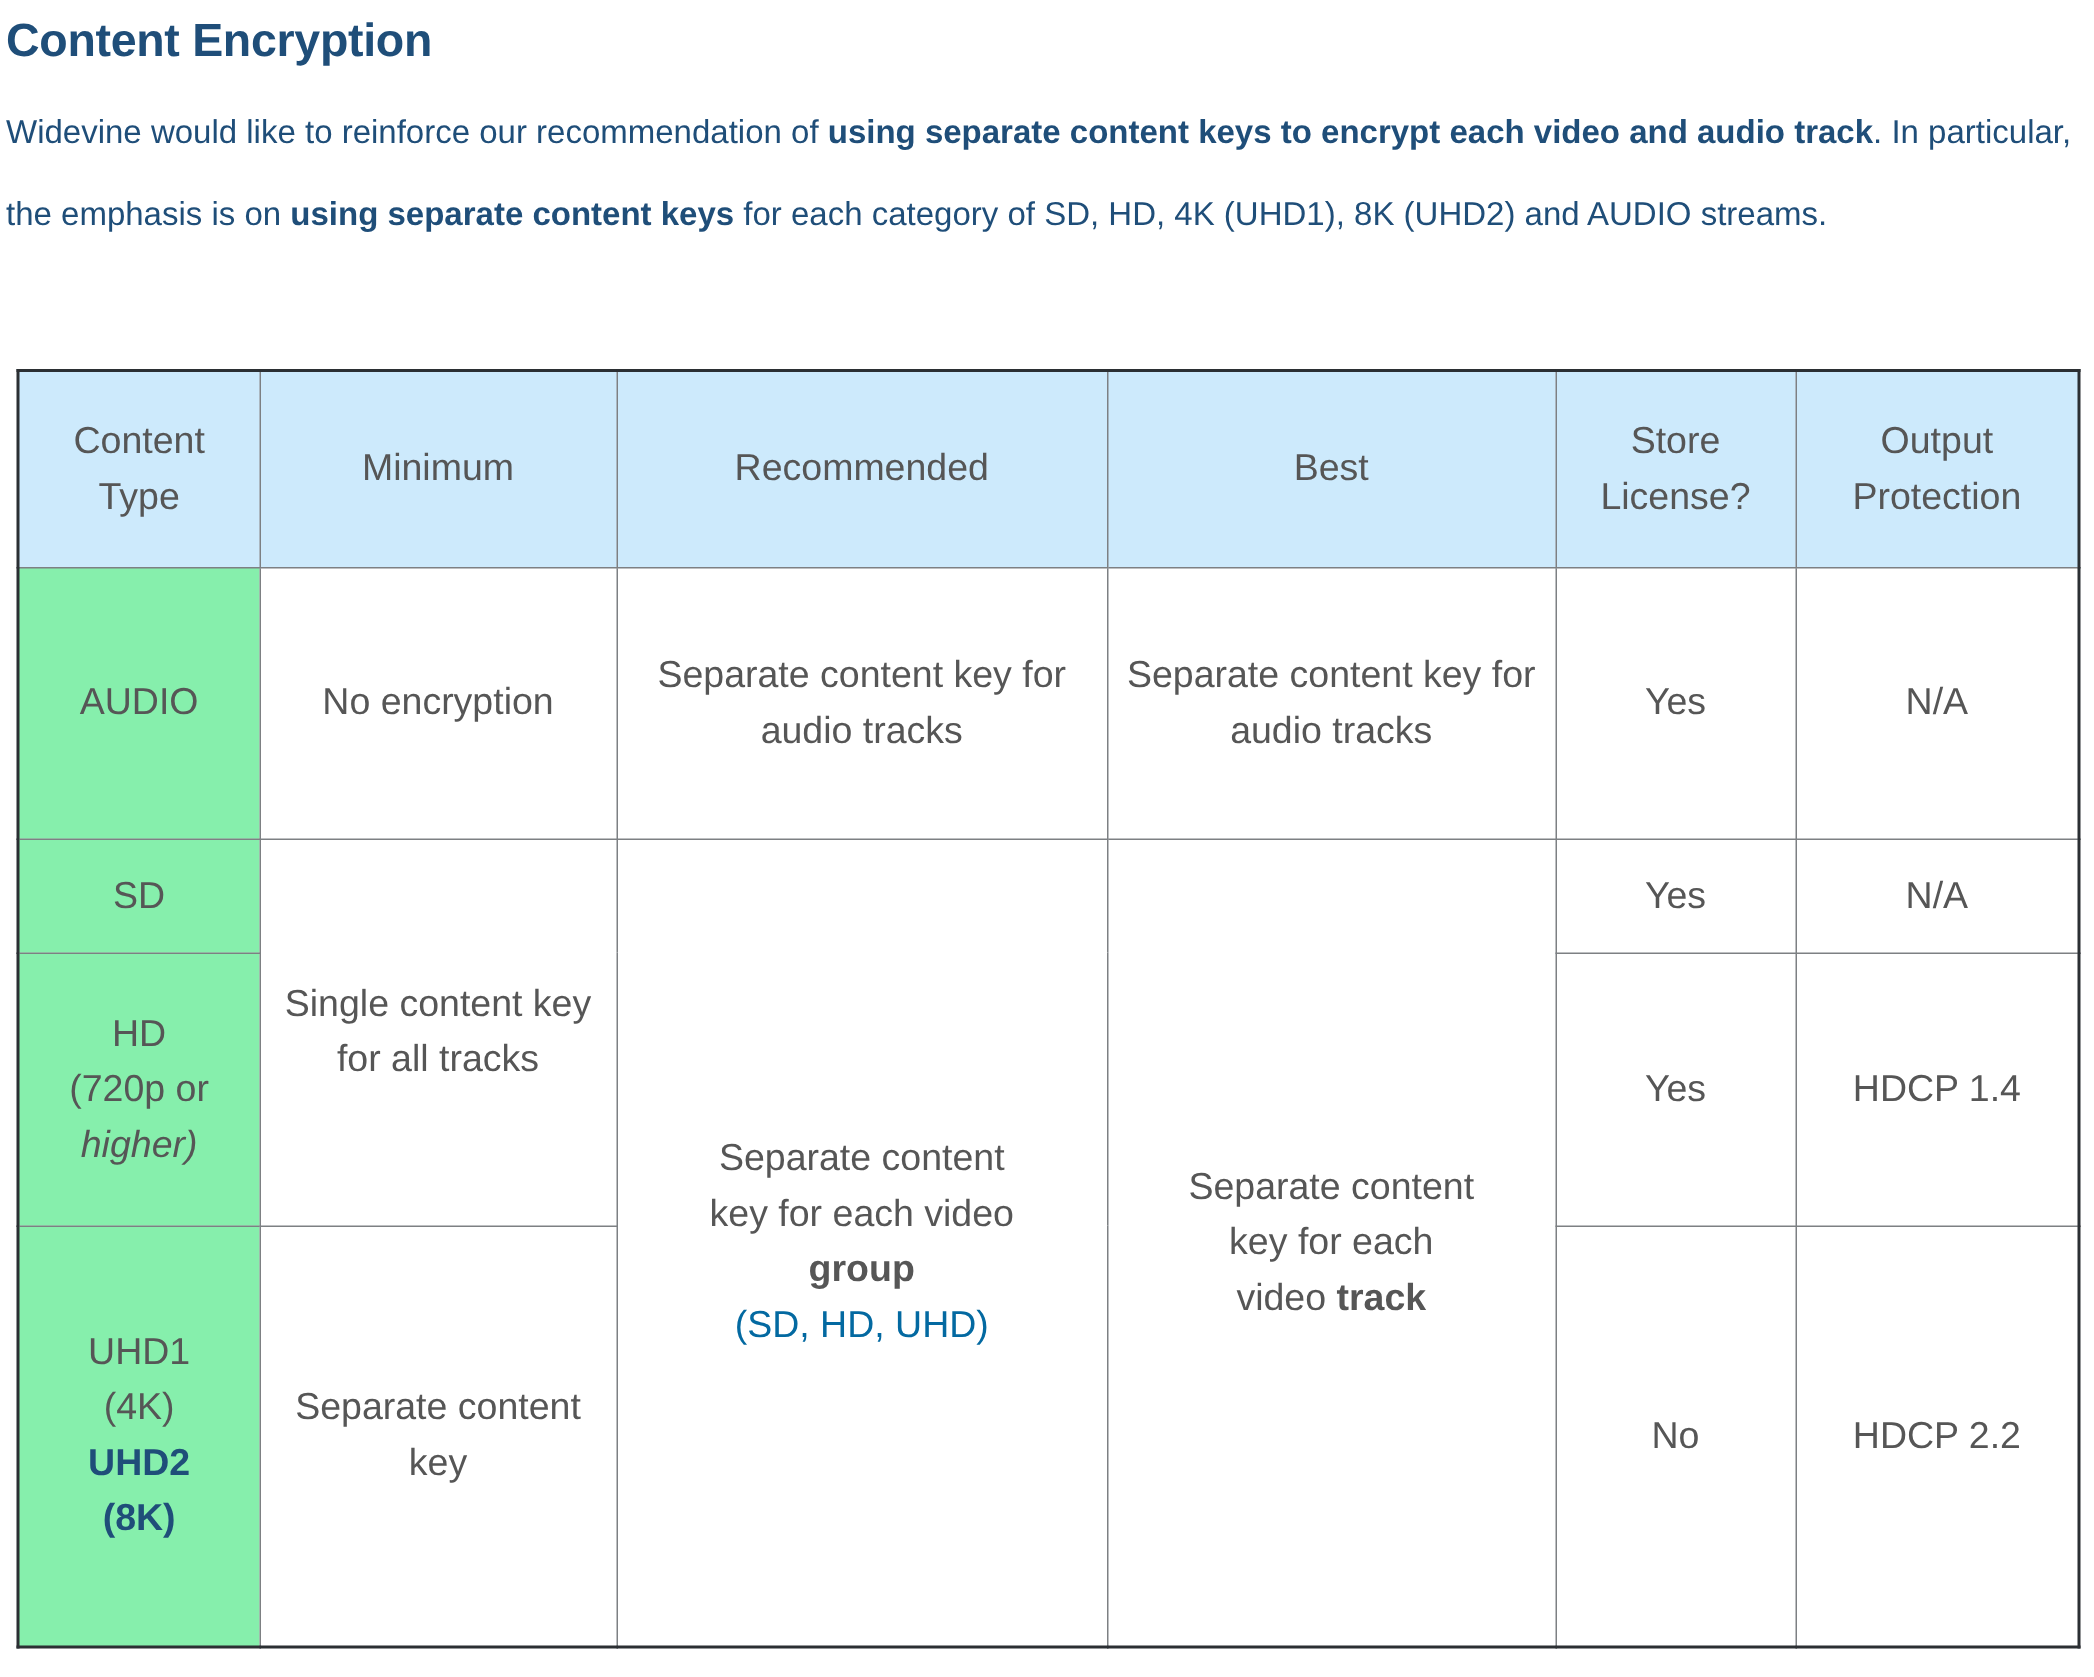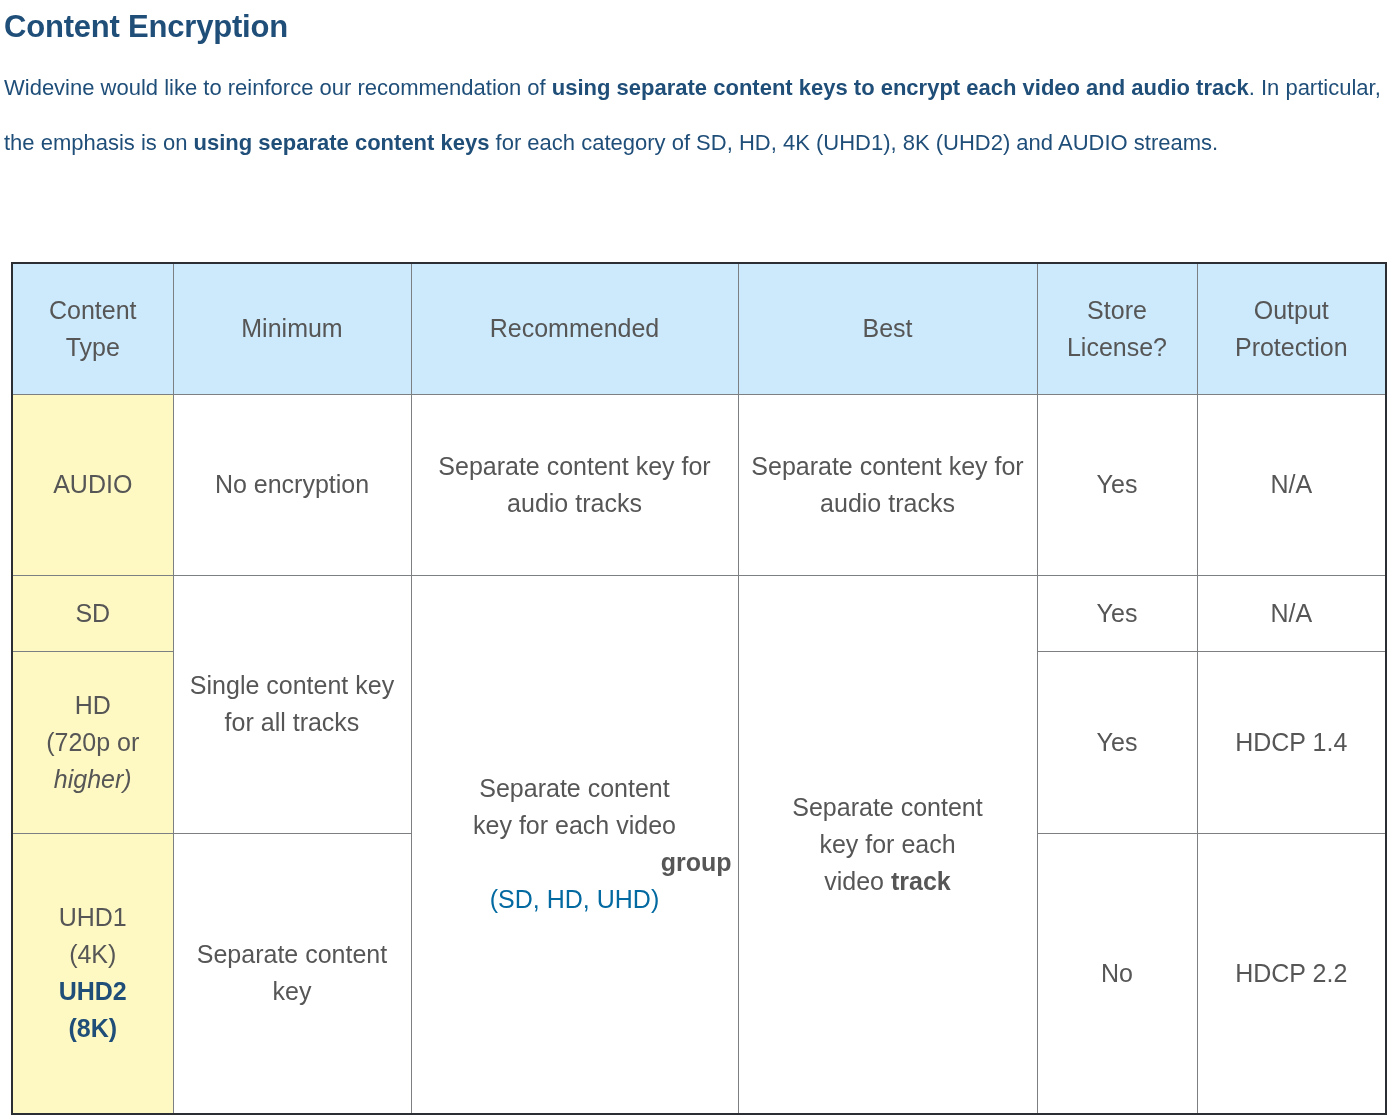--- a/index.html
+++ b/index.html
@@ -39,21 +39,21 @@
     line-height: 55px;
     color: #1f4e79;
     max-width: 1390px;
   }
   .intro b { font-weight: bold; }
 
   
   .enc-table {
     position: absolute;
     left: 11px;
-    top: 262px;
+    top: 246px;
     width: 1374px;
     border-collapse: collapse;
     table-layout: fixed;
     border: 2px solid #2b2f33;
   }
   .enc-table col.c1 { width: 161px; }
   .enc-table col.c2 { width: 238px; }
   .enc-table col.c3 { width: 327px; }
   .enc-table col.c4 { width: 299px; }
   .enc-table col.c5 { width: 160px; }
@@ -69,21 +69,21 @@
     color: #565656;
     font-weight: normal;
     padding: 6px 6px;
     box-sizing: border-box;
   }
   .enc-table thead th {
     background: #cdeafc;
     height: 131px;
   }
   .enc-table td.rowhead {
-    background: #fef9c3;
+    background: #86efac;
   }
   .nav-strong { font-weight: bold; color: #565656; }
   .blue-sub  { color: #0369a1; }
   .blue-strong { color: #1f4e79; font-weight: bold; }
 
   .r-audio { height: 181px; }
   .r-sd    { height: 76px;  }
   .r-hd    { height: 182px; }
   .r-uhd   { height: 281px; }
 </style>
@@ -129,21 +129,21 @@
       </tr>
 
       <tr class="r-sd">
         <td class="rowhead">SD</td>
         <td rowspan="2">
           <span>Single content key for all tracks</span>
         </td>
         <td rowspan="3">
           <span style="display: block;">Separate content</span>
           <span style="display: block;">key for each video</span>
-          <span class="nav-strong" style="display: block; text-align: right;">group</span>
+          <span class="nav-strong" style="display: block;">group</span>
           <span class="blue-sub" style="display: block;">(SD, HD, UHD)</span>
         </td>
         <td rowspan="3">
           <span style="display: block;">Separate content</span>
           <span style="display: block;">key for each</span>
           <span style="display: block;"><span>video </span><b class="nav-strong">track</b></span>
         </td>
         <td>Yes</td>
         <td>N/A</td>
       </tr>

